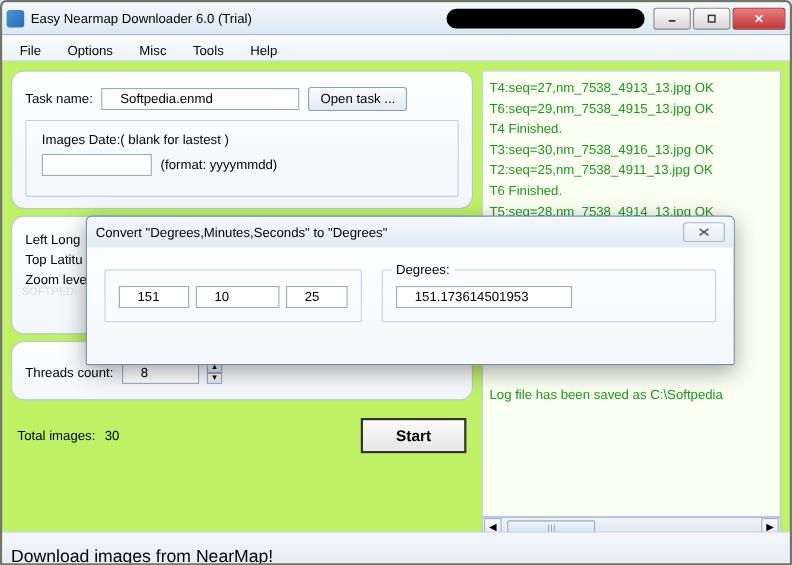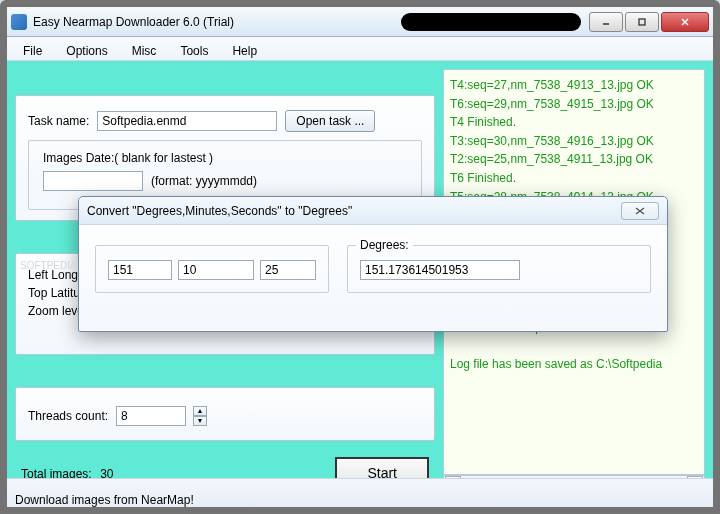--- a/index.html
+++ b/index.html
@@ -1,54 +1,54 @@
 <!DOCTYPE html>
 <html><head>
   <meta charset="utf-8">
   <style>
     * { box-sizing: border-box; font-family: 'Segoe UI', Tahoma, sans-serif; }
     body { margin: 0; background: #d0e0f0; width: 720px; height: 514px; overflow: hidden; position: relative; }
     
-    .window { width: 720px; height: 514px; background: #5eead4; border: 7px solid #737373; border-radius: 6px 6px 0 0; overflow: hidden; position: relative; }
+    .window { width: 720px; height: 514px; background: #bef264; border: 2px solid #737373; border-radius: 6px 6px 0 0; overflow: hidden; position: relative; }
     
     .titlebar { height: 30px; background: linear-gradient(#f5f9fc, #dae8f5); display: flex; align-items: center; padding: 0 4px; border-bottom: 1px solid #aac; }
     .titlebar .appicon { width: 16px; height: 16px; margin-right: 6px; background: linear-gradient(135deg,#4a90d9,#2a6db5); border-radius: 3px; }
     .titlebar .title { font-size: 12px; color: #000; flex: 1; }
     .titlebar .blackout { width: 180px; height: 18px; background: #000; border-radius: 9px; margin-right: 8px; }
     .winbtns { display: flex; gap: 2px; }
     .winbtn { width: 34px; height: 20px; border: 1px solid #888; border-radius: 3px; display: flex; align-items: center; justify-content: center; font-size: 11px; background: linear-gradient(#fafafa,#d8d8d8); }
     .winbtn.close { width: 48px; background: linear-gradient(#e97f7f,#c43535); color: #fff; border-color: #933; }
     .winbtn svg { width: 10px; height: 10px; }
     
     .menubar { height: 24px; background: linear-gradient(#f9fbfd,#eef4fa); display: flex; align-items: flex-end; padding: 0 6px; font-size: 12px; border-bottom: 1px solid #cad8e6; gap: 4px; }
     .menuitm { padding: 2px 10px; cursor: default; }
     
     .content { display: flex; padding: 8px; gap: 8px; height: 440px; }
     .leftpane { flex: 0 0 420px; display: flex; flex-direction: column; gap: 6px; }
     .rightpane { flex: 1; display: flex; flex-direction: column; }
     
-    .group { border: 1px solid #b8c8d8; border-radius: 2px; padding: 10px 12px; font-size: 12px; background: linear-gradient(#fdfefe,#f3f7fb); position: relative; margin-top: 26px; }
+    .group { border: 1px solid #b8c8d8; border-radius: 12px; padding: 10px 12px; font-size: 12px; background: linear-gradient(#fdfefe,#f3f7fb); position: relative; }
     .row { display: flex; align-items: center; gap: 8px; margin: 4px 0; }
     .lbl { font-size: 12px; }
-    input.text { border: 1px solid #9ab; padding: 2px 4px; font-size: 12px; height: 20px; background: #fff; }
+    input.text { border: 1px solid #9ab; padding: 2px 16px; font-size: 12px; height: 20px; background: #fff; }
     .btn { border: 1px solid #8ca0b4; background: linear-gradient(#fafcfe,#e2ebf3); padding: 2px 10px; font-size: 12px; height: 22px; cursor: default; border-radius: 3px; }
     
     .innergroup { border: 1px solid #c2d0de; padding: 10px 14px 14px; margin-top: 8px; border-radius: 2px; }
     
     .log { flex: 1; border: 1px solid #b8c8d8; background: #fbfff2; padding: 6px; font-size: 12px; line-height: 1.55; color: #1a9a1a; overflow: hidden; white-space: pre; position: relative; }
     .log .garbled { color: #b8e0b8; filter: blur(1px); }
     .hscroll { height: 18px; border: 1px solid #b8c8d8; background: linear-gradient(#f0f5fa,#dde7f0); display: flex; align-items: center; }
     .hscroll .arrow { width: 16px; height: 16px; border: 1px solid #aac; margin: 0 1px; display: flex; align-items: center; justify-content: center; font-size: 9px; background: linear-gradient(#fafcfe,#e2ebf3); }
     .hscroll .track { flex: 1; height: 14px; position: relative; }
     .hscroll .thumb { position: absolute; left: 4px; width: 80px; height: 12px; top: 1px; border: 1px solid #9ab; background: linear-gradient(#eef5fb,#d4e3f0); border-radius: 2px; }
     .hscroll .grip { position: absolute; left: 36px; top: 3px; width: 8px; height: 6px; background: repeating-linear-gradient(90deg,#8ab,#8ab 1px,transparent 1px,transparent 3px); }
     
-    .startbtn { border: 2px solid #333; background: linear-gradient(#fafafa,#e6e6e6); font-weight: normal; font-size: 14px; padding: 6px 30px; cursor: default; }
-    
-    .statusbar { position: absolute; bottom: 0; left: 0; right: 0; height: 20px; background: linear-gradient(#f3f7fb,#e6eef6); border-top: 1px solid #cad8e6; padding: 14px 8px; font-size: 12px; }
+    .startbtn { border: 2px solid #333; background: linear-gradient(#fafafa,#e6e6e6); font-weight: bold; font-size: 14px; padding: 6px 30px; cursor: default; }
+    
+    .statusbar { position: absolute; bottom: 0; left: 0; right: 0; height: 20px; background: linear-gradient(#f3f7fb,#e6eef6); border-top: 1px solid #cad8e6; padding: 14px 8px; font-size: 16px; }
     
     
     .dialog { position: absolute; left: 78px; top: 196px; width: 590px; height: 136px; border: 1px solid #6a8aac; border-radius: 5px 5px 2px 2px; background: linear-gradient(#fff,#f4f8fc); box-shadow: 0 6px 20px rgba(0,0,0,.35), 0 0 0 1px rgba(255,255,255,.5) inset; z-index: 20; }
     .dlgtitlebar { height: 28px; background: linear-gradient(#f4f9fd,#e0ecf7); border-radius: 5px 5px 0 0; display: flex; align-items: center; padding: 0 8px; font-size: 12px; border-bottom: 1px solid #cad8e6; }
     .dlgtitlebar .t { flex: 1; }
     .dlgclose { width: 38px; height: 18px; border: 1px solid #a8b8c8; border-radius: 3px; background: linear-gradient(#f8fbfe,#e5edf5); display: flex; align-items: center; justify-content: center; font-size: 12px; }
     .dlgbody { padding: 14px 16px; display: flex; gap: 18px; align-items: center; }
     .fset { border: 1px solid #c2d0de; padding: 10px 12px 12px; font-size: 12px; position: relative; margin-top: 6px; border-radius: 2px; }
     .fset .legend { position: absolute; top: -8px; left: 8px; background: linear-gradient(#fff,#f8fbfe); padding: 0 4px; font-size: 12px; }
     .fset .inputs { display: flex; gap: 6px; margin-top: 4px; }

